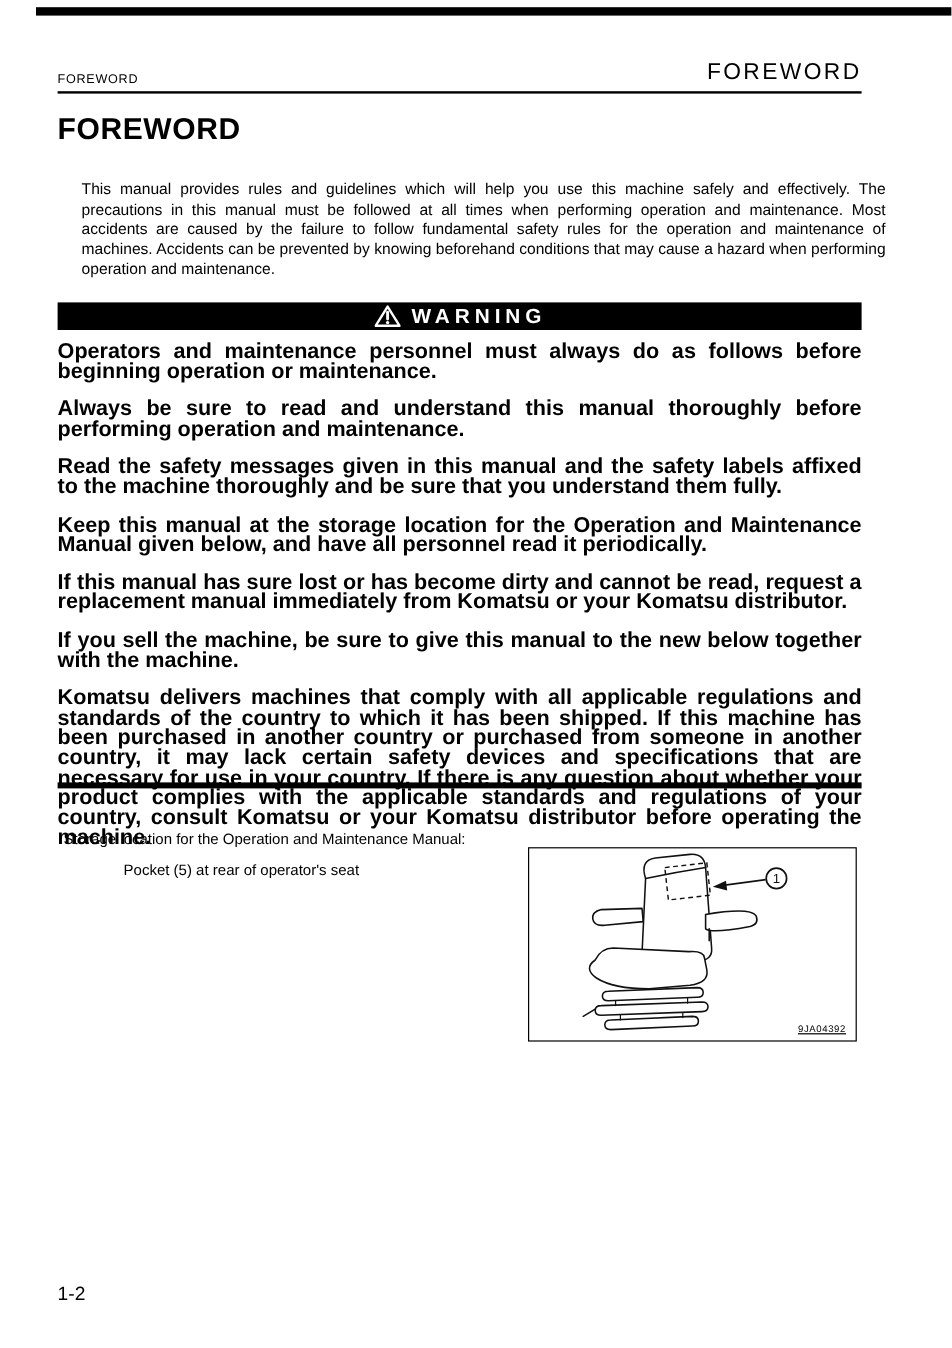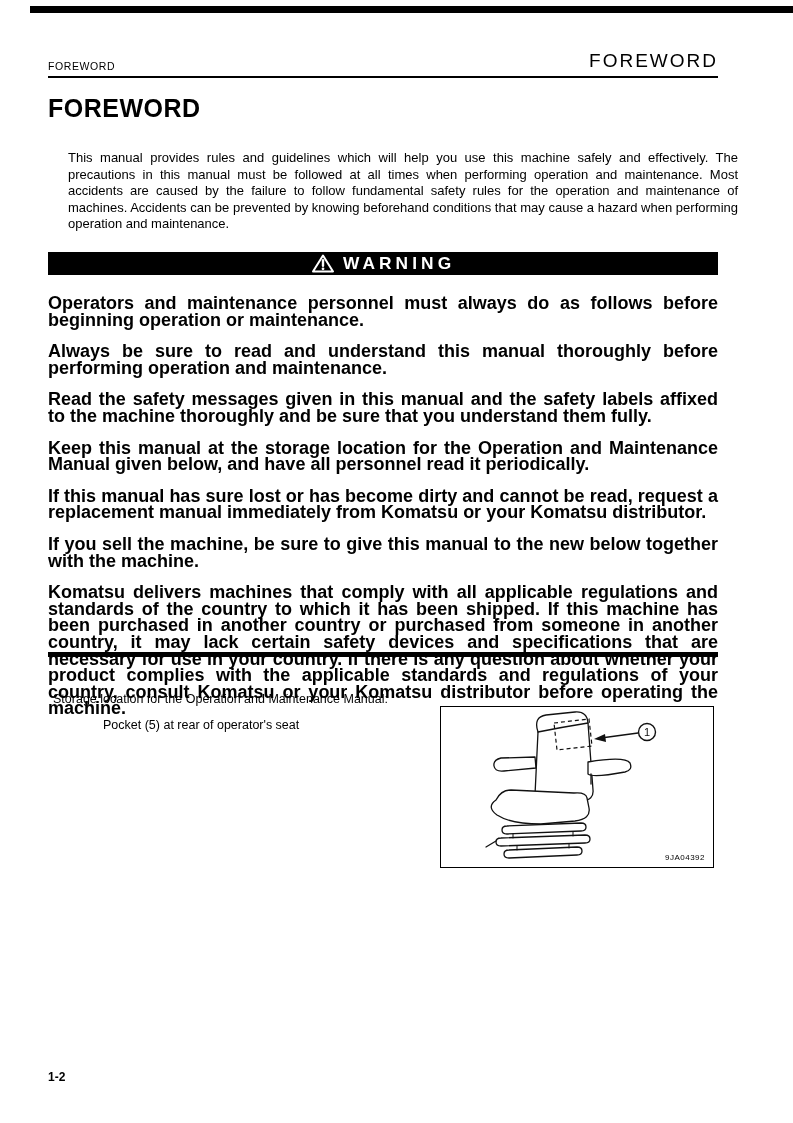--- a/index.html
+++ b/index.html
@@ -13,43 +13,44 @@
   .running-right{font-size:19px;letter-spacing:2px;}
   .head-rule{position:absolute;left:48px;top:76px;width:670px;height:2px;background:#000;}
   .page-title{position:absolute;left:48px;top:94px;font-size:25px;font-weight:bold;letter-spacing:0.5px;}
   .intro{
     position:absolute;left:48px;top:150px;width:670px;
     font-size:13px;line-height:16.6px;text-align:justify;margin-left:20px;
   }
   .warning-wrap{position:absolute;left:48px;top:252px;width:670px;}
   .warning-banner{
     height:23px;background:#000;display:flex;align-items:center;justify-content:center;
-    gap:10px;margin-bottom:20px;
+    gap:10px;margin-bottom:9px;
   }
   .warning-label{
     color:#fff;font-weight:bold;font-size:17px;letter-spacing:4px;
     transform:scaleX(1.02);
   }
   .wpara{
     font-size:18px;font-weight:bold;line-height:16.6px;text-align:justify;
     margin:0 0 15px 0;
   }
   .thick-rule{position:absolute;left:48px;top:652px;width:670px;height:5px;background:#000;}
   .storage-line1{position:absolute;left:53px;top:692px;font-size:12.5px;}
   .storage-line2{position:absolute;left:103px;top:718px;font-size:12.5px;}
   .figure-box{
     position:absolute;left:440px;top:706px;width:274px;height:162px;
     border:1.5px solid #000;box-sizing:border-box;background:#fff;
   }
   .figure-box svg{display:block;width:100%;height:100%;}
   .figure-code{
     position:absolute;right:8px;bottom:5px;font-size:8px;letter-spacing:0.5px;
     font-family:"Liberation Sans", sans-serif;
+    text-decoration:underline;
   }
-  .page-number{position:absolute;left:48px;top:1070px;font-size:12px;font-weight:bold;}
+  .page-number{position:absolute;left:48px;top:1070px;font-size:16px;font-weight:normal;}
 </style>
 </head>
 <body>
 
 <div class="scan-bar"></div>
 
 <div class="running-head">
   <span class="running-left">FOREWORD</span>
   <span class="running-right">FOREWORD</span>
 </div>

